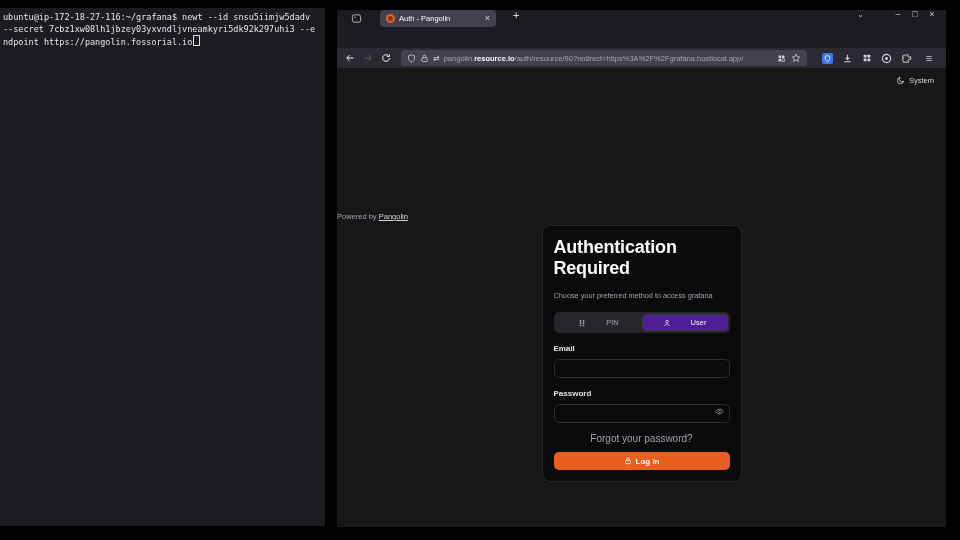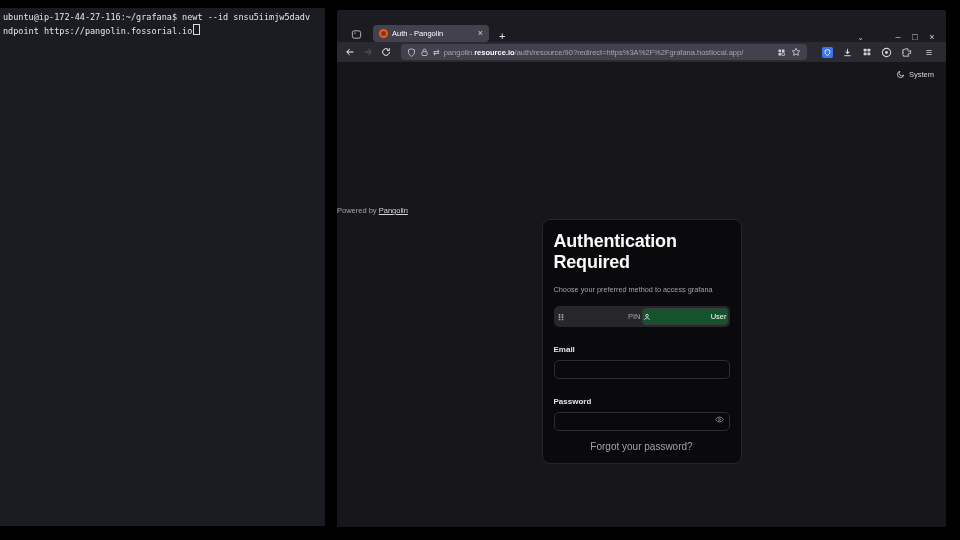--- a/index.html
+++ b/index.html
@@ -10,21 +10,21 @@
   .terminal{position:absolute;left:0;top:8px;width:325px;height:518px;background:#1b1c21;}
   .terminal-body{padding:4px 3px;font-family:"DejaVu Sans Mono",monospace;
                  font-size:8.5px;line-height:11.5px;color:#e6e6e6;}
   .tline{white-space:pre;}
   .cursor{display:inline-block;width:4.5px;height:9px;border:1px solid #dcdcdc;
           vertical-align:-1px;margin-left:1px;}
 
   
   .browser{position:absolute;left:337px;top:10px;width:609px;height:517px;
            background:#1c1b22;border-radius:2px;display:flex;flex-direction:column;}
-  .tabbar{height:32px;display:flex;align-items:flex-end;padding:0 6px 0 10px;gap:0;flex:none;}
+  .tabbar{height:38px;display:flex;align-items:flex-start;padding:0 6px 0 10px;gap:7px;flex:none;}
   .ffview{width:18px;height:16px;display:flex;align-items:center;justify-content:center;
           color:#bfbec7;border-radius:3px;margin-right:8px;}
   .tab{width:104px;height:17px;background:#42414d;border-radius:4px;display:flex;
        align-items:center;padding:0 6px;gap:4px;color:#fbfbfe;}
   .favicon{width:9px;height:9px;border-radius:50%;background:#e8601f;position:relative;flex:none;}
   .favicon::after{content:"";position:absolute;left:2px;top:2px;width:5px;height:5px;
                   border-radius:50%;background:#8c3410;}
   .tab-title{font-size:7.5px;white-space:nowrap;overflow:hidden;flex:1;
              -webkit-mask-image:linear-gradient(90deg,#000 80%,transparent);
              mask-image:linear-gradient(90deg,#000 80%,transparent);}
@@ -59,45 +59,46 @@
                 gap:4px;color:#d4d4d8;font-size:7.5px;}
   .powered{position:absolute;top:144px;left:0;width:100%;text-align:left;
            font-size:7.5px;color:#a1a1aa;}
   .powered a{color:#d4d4d8;text-decoration:underline;}
   .card{position:absolute;top:157px;left:50%;transform:translateX(-50%);width:200px;
         box-sizing:border-box;background:#0a0a0c;border:1px solid #27272a;border-radius:8px;
         padding:11px;}
   .card-title{font-size:18px;font-weight:700;color:#fafafa;letter-spacing:-.2px;}
   .card-sub{font-size:7.3px;color:#a1a1aa;margin-top:12px;}
   .segs{margin-top:12px;background:#26262b;border-radius:5px;padding:2px;display:flex;height:17px;}
-  .seg{flex:1;display:flex;align-items:center;justify-content:space-between;gap:20px;
+  .seg{flex:1;display:flex;align-items:center;justify-content:center;gap:20px;
        font-size:7.5px;color:#a1a1aa;border-radius:4px;border:1px solid transparent;}
-  .seg.active{background:#14532d;color:#fafafa;border-color:#3a3a41;}
-  .flabel{font-size:8px;font-weight:700;color:#e4e4e7;margin-top:18px;}
+  .seg.active{background:#4c1d95;color:#fafafa;border-color:#3a3a41;}
+  .flabel{font-size:8px;font-weight:700;color:#e4e4e7;margin-top:11px;}
   .fwrap{position:relative;margin-top:4px;}
   .fld{width:100%;box-sizing:border-box;height:19px;background:#0a0a0c;
        border:1px solid #2c2c31;border-radius:5px;color:#fafafa;font-size:8px;
        padding:0 6px;outline:none;}
   .eye{position:absolute;right:6px;top:5px;color:#a1a1aa;}
   .forgot{text-align:center;margin-top:10px;font-size:10px;color:#a1a1aa;}
   .login{margin-top:8px;height:18px;width:100%;border:none;border-radius:5px;
          background:#e8601f;color:#fff;font-size:8px;font-weight:700;display:flex;
          align-items:center;justify-content:center;gap:4px;
          font-family:"Liberation Sans",sans-serif;}
   .ic{display:inline-flex;align-items:center;justify-content:center;}
   .ic svg{display:block;}
 </style>
 </head>
 <body>
 
 <div id="screen">
 
   <div class="terminal">
     <div class="terminal-body">
-      <div class="tline">ubuntu@ip-172-44-27-116:~/grafana$ newt --id snsu5iimjw5dadv</div>
+      <div class="tline">ubuntu@ip-172-18-27-116:~/grafana$ newt --id snsu5iimjw5dadv</div>
+      <div class="tline">--secret 7cbz1xw08lh1jbzey03yxvndljvneamkyri5dk92k297uhi3 --e</div>
       <div class="tline"><span>ndpoint https://pangolin.fossorial.io</span><span class="cursor"></span></div>
     </div>
   </div>
 
   <div class="browser">
 
     <div class="tabbar">
       <span class="ffview ic">
         <svg width="11" height="11" viewBox="0 0 24 24" fill="none" stroke="currentColor" stroke-width="2">
             <rect x="3" y="4" width="18" height="16" rx="4"></rect>
@@ -260,18 +261,27 @@
           <span class="eye ic">
             <svg width="9" height="9" viewBox="0 0 24 24" fill="none" stroke="currentColor" stroke-width="2">
                 <path d="M2 12s3.5-6.5 10-6.5S22 12 22 12s-3.5 6.5-10 6.5S2 12 2 12z"></path>
                 <circle cx="12" cy="12" r="2.6"></circle>
               </svg>
           </span>
         </div>
 
         <div class="forgot">Forgot your password?</div>
 
+        <button class="login">
+          <span class="ic">
+            <svg width="8" height="8" viewBox="0 0 24 24" fill="none" stroke="currentColor" stroke-width="2.4">
+                <rect x="5" y="10" width="14" height="10" rx="2"></rect>
+                <path d="M8 10V7a4 4 0 0 1 8 0v3"></path>
+              </svg>
+          </span>
+          <span>Log in</span>
+        </button>
       </div>
 
     </div>
   </div>
 
 </div>
 
 </body></html>

